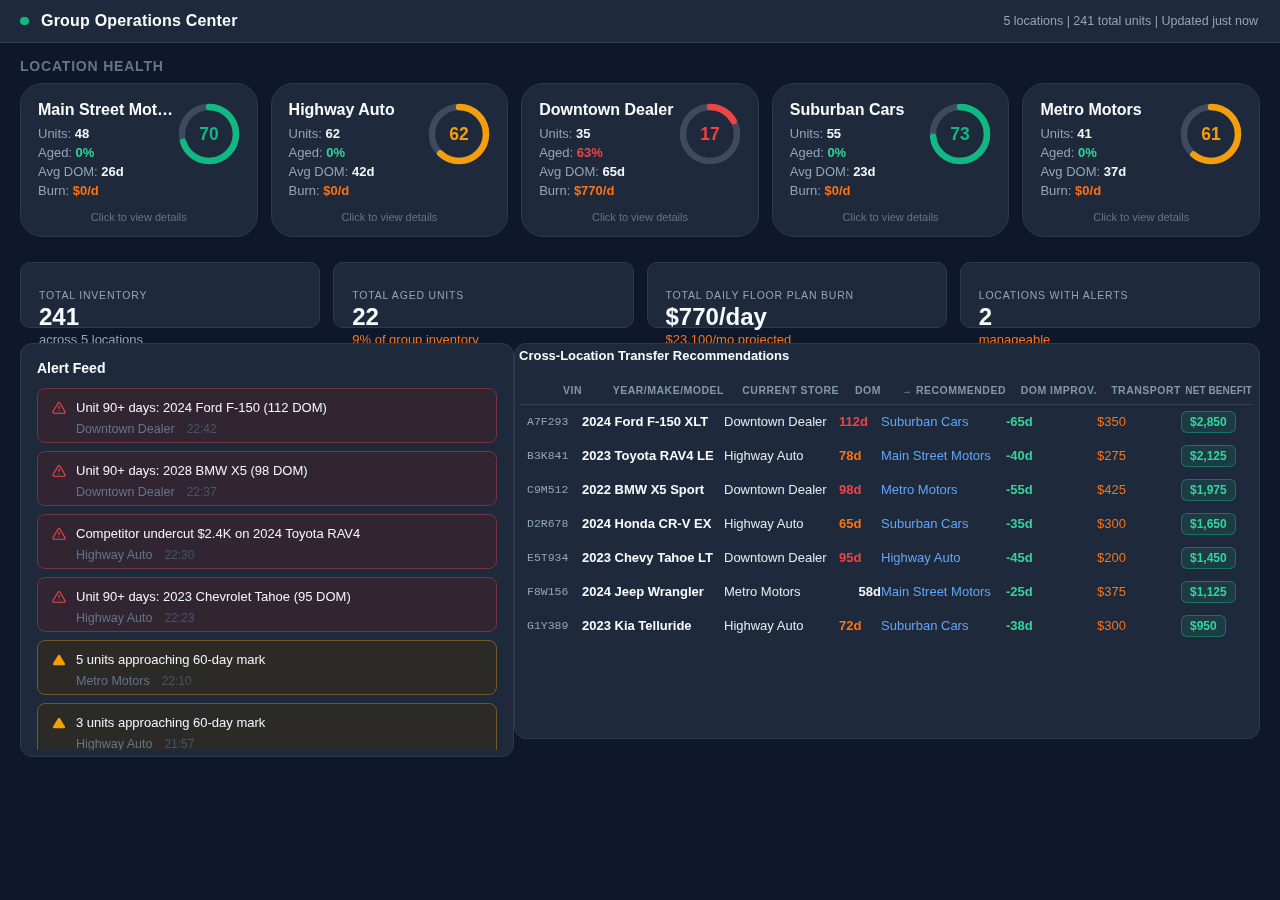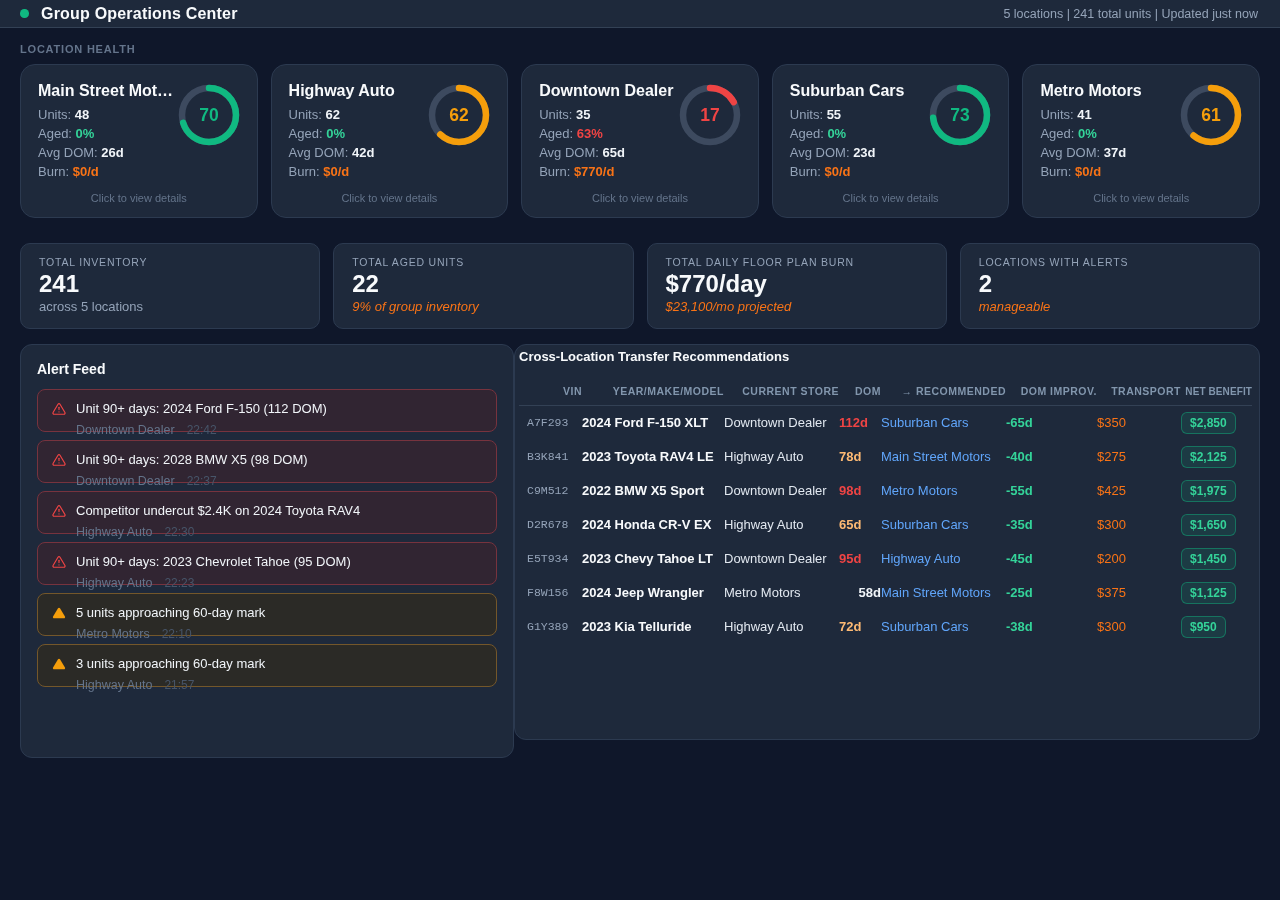--- a/index.html
+++ b/index.html
@@ -3,68 +3,68 @@
 <meta charset="utf-8">
 <style>
 * { margin:0; padding:0; box-sizing:border-box; }
 html,body { width:1280px; height:900px; overflow:hidden; }
 body {
   background:#0f172a;
   font-family:"Liberation Sans", sans-serif;
   color:#e2e8f0;
 }
 .topbar {
-  height:28px; background:#1e293b; border-bottom:1px solid #334155;
+  height:43px; background:#1e293b; border-bottom:1px solid #334155;
   display:flex; align-items:center; justify-content:space-between;
   padding:0 22px 0 20px;
 }
 .brand { display:flex; align-items:center; gap:12.5px; }
 .dot { width:8.5px; height:8.5px; border-radius:50%; background:#10b981; }
 .brand h1 { font-size:16px; font-weight:bold; color:#f8fafc; letter-spacing:.2px; }
 .topinfo { font-size:12.5px; color:#94a3b8; }
 
 .main { padding:0 20px; }
 .seclabel {
-  margin-top:15px; font-size:11px; font-weight:bold; letter-spacing:0.8px;
+  margin-top:15px; font-size:14px; font-weight:bold; letter-spacing:0.8px;
   color:#64748b; text-transform:uppercase;
 }
 
 
 .locrow { display:grid; grid-template-columns:repeat(5,1fr); gap:13px; margin-top:9px; }
 .loccard {
-  position:relative; background:#1e293b; border:1px solid #2c3a50; border-radius:15px;
+  position:relative; background:#1e293b; border:1px solid #2c3a50; border-radius:22px;
   height:154px; padding:16px 17px 10px;
 }
 .loccard h2 { font-size:16px; font-weight:bold; color:#f8fafc; line-height:19px; margin-bottom:5px; white-space:nowrap; }
 .kv { font-size:13px; color:#94a3b8; line-height:19px; }
 .kv b { color:#f1f5f9; }
 .kv .g { color:#34d399; font-weight:bold; }
 .kv .r { color:#ef4444; font-weight:bold; }
 .kv .o { color:#f97316; font-weight:bold; }
 .cta { position:absolute; left:0; right:0; bottom:13px; text-align:center; font-size:11px; color:#64748b; }
 .gauge { position:absolute; top:18px; right:16px; }
 
 
 .statrow { display:grid; grid-template-columns:repeat(4,1fr); gap:13px; margin-top:25px; }
 .stat {
   background:#1e293b; border:1px solid #2c3a50; border-radius:10px;
-  height:86px; padding:12px 18px;
+  height:66px; padding:26px 18px;
 }
 .stat .lab { font-size:10.5px; letter-spacing:0.8px; color:#94a3b8; text-transform:uppercase; }
 .stat .val { font-size:24px; font-weight:bold; color:#f8fafc; margin-top:3px; line-height:26px; }
 .stat .sub { font-size:13px; color:#94a3b8; margin-top:2px; }
-.stat .sub.o { color:#f97316;font-style:italic; }
+.stat .sub.o { color:#f97316; }
 
 
 .bottom { display:grid; grid-template-columns:494px 1fr; margin-top:15px; align-items:start; }
 .panel { background:#1e293b; border:1px solid #2c3a50; border-radius:12px; }
 .alertpanel { height:414px; padding:16px; overflow:hidden; }
 .alertpanel h3 { font-size:14px; font-weight:bold; color:#f8fafc; line-height:16px; margin:0 0 12px; }
 .alist { display:flex; flex-direction:column; gap:8px; height:362px; overflow:hidden; }
-.aitem { border-radius:8px; padding:11px 12px 10px 14px; display:flex; gap:10px; height:43px; flex:none; }
+.aitem { border-radius:8px; padding:11px 12px 10px 14px; display:flex; gap:10px; height:55px; flex:none; }
 .aitem.red { background:#312532; border:1px solid #77333e; }
 .aitem.amber { background:#2b2a26; border:1px solid #74572a; }
 .aicon { width:14px; flex:none; padding-top:1px; }
 .atxt .t1 { font-size:13px; color:#f1f5f9; line-height:16px; }
 .atxt .t2 { font-size:12.5px; color:#64748b; margin-top:6px; }
 .atxt .t2 .time { color:#475569; margin-left:12px; font-size:12px; }
 
 .tablepanel { height:396px; padding:4px; overflow:hidden; }
 .tablepanel h3 { font-size:13px; font-weight:bold; color:#f8fafc; line-height:16px; margin:0 0 9px; }
 .twrap { overflow:hidden; width:100%; }
@@ -74,21 +74,21 @@
   letter-spacing:.5px; text-align:right; padding:11px 0 8px; white-space:nowrap;
   border-bottom:1px solid #334155;
 }
 th:first-child, td:first-child { padding-left:8px; }
 th:last-child { font-size:10px; letter-spacing:0.1px; }
 td { font-size:13px; padding:0; height:34px; white-space:nowrap; vertical-align:middle; }
 td.vin { font-family:"Liberation Mono", monospace; font-size:11.5px; color:#94a3b8; }
 td.model { font-weight:bold; color:#f8fafc; font-size:13px; }
 td.store { color:#e2e8f0; }
 td.dom { font-weight:bold; }
-td.dom.r { color:#ef4444; } td.dom.o { color:#fdba74; } td.dom.w { color:#f1f5f9;text-align:right; }
+td.dom.r { color:#ef4444; } td.dom.o { color:#f97316; } td.dom.w { color:#f1f5f9;text-align:right; }
 td.rec { color:#60a5fa; }
 td.imp { color:#34d399; font-weight:bold; }
 td.tra { color:#f97316; }
 .badge {
   display:inline-block; background:rgba(16,185,129,0.13); border:1.5px solid rgba(16,185,129,0.45);
   color:#34d399; font-weight:bold; font-size:12px; border-radius:6px; padding:3px 8px;
 }
 </style>
 </head>
 <body>

